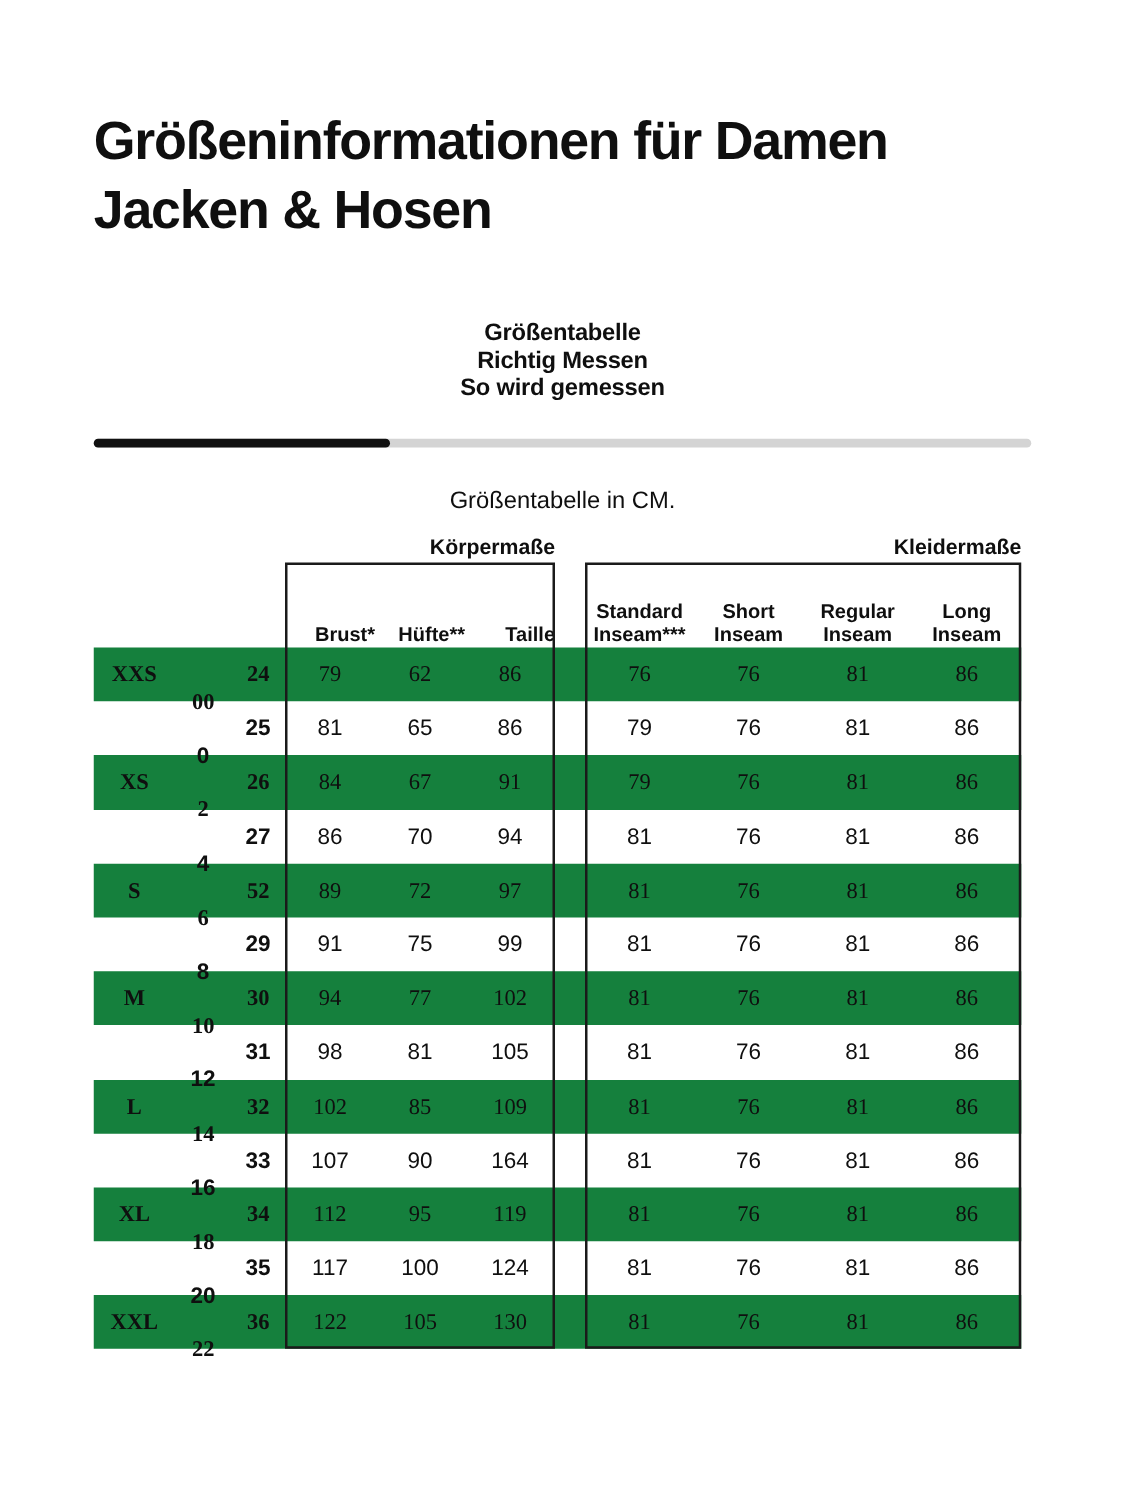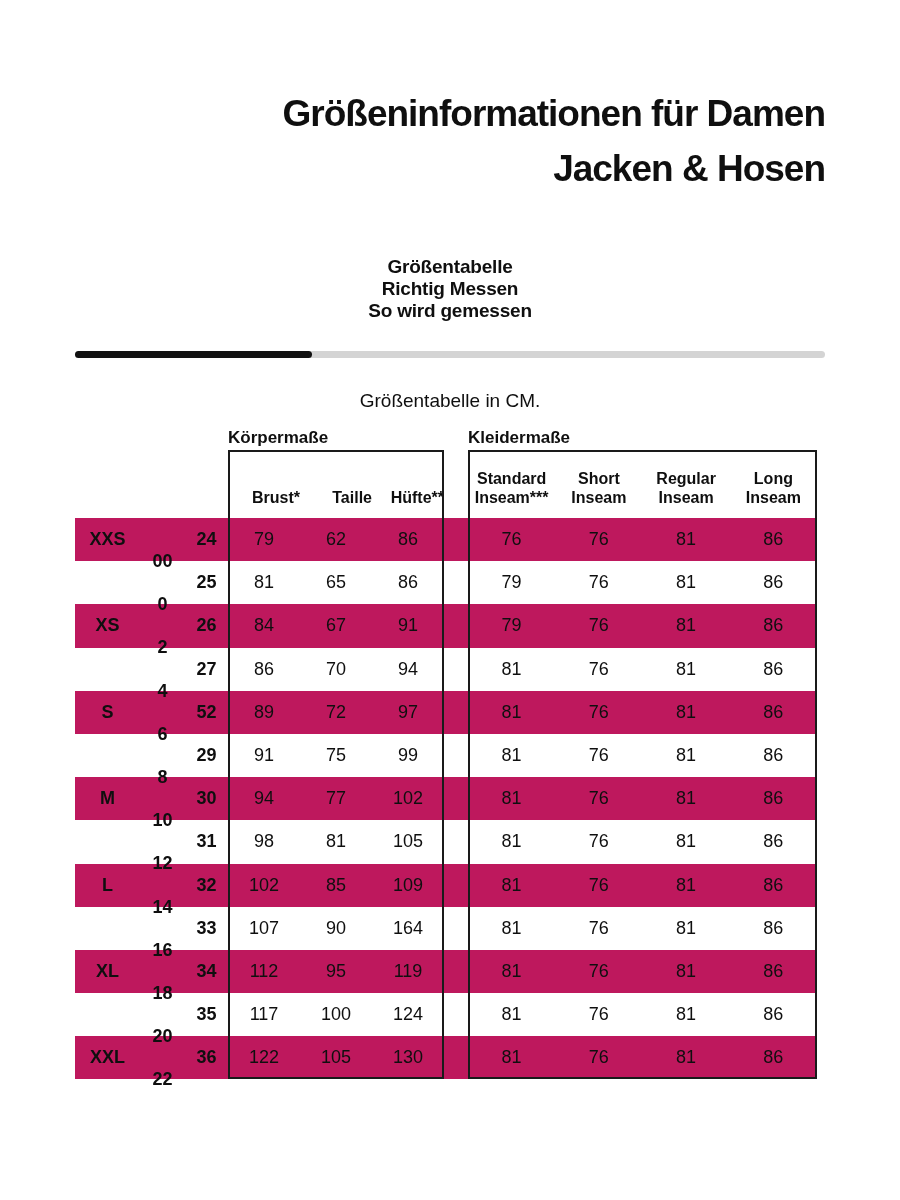--- a/index.html
+++ b/index.html
@@ -3,65 +3,65 @@
 <meta charset="utf-8">
 <style>
   html,body{margin:0;padding:0;}
   body{
     width:900px;height:1200px;background:#ffffff;color:#0f0f0f;
     font-family:"Liberation Sans", sans-serif;
     -webkit-font-smoothing:antialiased;overflow:hidden;
   }
   .content{margin-left:75px;width:750px;}
   h1{
-    font-size:37px;line-height:55px;font-weight:bold;text-align:right;
+    font-size:43px;line-height:55px;font-weight:bold;text-align:left;
     margin:86px 0 0 0;letter-spacing:-1px;
   }
   .tabs{display:flex;margin-top:60px;flex-direction:column;}
   .tab{
     flex:1;text-align:center;font-size:19px;font-weight:bold;
     cursor:pointer;letter-spacing:-0.2px;
   }
   .tab-track{
     margin-top:29px;height:7px;width:750px;border-radius:4px;position:relative;
   }
   .tab-indicator{
     position:absolute;left:0;top:0;height:7px;width:237px;border-radius:4px;
   }
   .caption{margin-top:32px;text-align:center;font-size:19px;font-weight:normal;}
   .chart{margin-top:14px;width:742px;position:relative;}
   .group-labels{display:flex;height:22px;align-items:flex-end;}
-  .glabel{font-weight:bold;font-size:17px;text-align:left;}
+  .glabel{font-weight:bold;font-size:17px;text-align:right;}
   .g1{margin-left:153px;width:216px;}
   .g2{margin-left:24px;width:349px;}
   .table{position:relative;margin-top:2px;}
   .header-row{display:flex;height:68px;}
   .hcell{
     height:68px;display:flex;flex-direction:column;justify-content:flex-end;
-    padding-bottom:11px;box-sizing:border-box;text-align:center;
+    box-sizing:border-box;text-align:center;
     font-weight:bold;font-size:16px;line-height:19px;
   }
   .hcell span{display:block;}
   .w-size{width:65px;}
   .w-n1{width:45px;margin-top:44px;}
   .w-n2{width:43px;}
   .w-b{width:72px;text-align:right;}
   .w-gap{width:24px;}
   .w-g{width:87.25px;}
   .row{display:flex;height:43.2px;align-items:center;font-size:18px;}
   .row .cell{text-align:center;}
   .bold{font-weight:bold;}
   .box{
     position:absolute;top:0;bottom:0;border-width:2px;border-style:solid;
     box-sizing:border-box;pointer-events:none;background:transparent;
   }
   .box1{left:153px;width:216px;}
   .box2{left:393px;width:349px;}
 </style>
-<style>.row.stripe{background:#be185d;}.box{border-color:#1a1a1a;}body{background:#ffffff;color:#0f0f0f;}</style></head>
+<style>.row.stripe{background:#15803d;font-family:Liberation Serif, serif;}.box{border-color:#1a1a1a;}body{background:#ffffff;color:#0f0f0f;}</style></head>
 <body>
 
 <div class="content">
 
   <h1>
     <span>Größeninformationen für Damen</span><br>
     <span>Jacken &amp; Hosen</span>
   </h1>
 
   <div class="tabs">
@@ -87,25 +87,25 @@
 
       <div class="header-row">
         <div class="hcell w-size"></div>
         <div class="hcell w-n1"></div>
         <div class="hcell w-n2"></div>
         <div class="hcell w-b">
           <span>Brust*</span>
           <span></span>
         </div>
         <div class="hcell w-b">
+          <span>Hüfte**</span>
+          <span></span>
+        </div>
+        <div class="hcell w-b">
           <span>Taille</span>
-          <span></span>
-        </div>
-        <div class="hcell w-b">
-          <span>Hüfte**</span>
           <span></span>
         </div>
         <div class="hcell w-gap"></div>
         <div class="hcell w-g">
           <span>Standard</span>
           <span>Inseam***</span>
         </div>
         <div class="hcell w-g">
           <span>Short</span>
           <span>Inseam</span>

